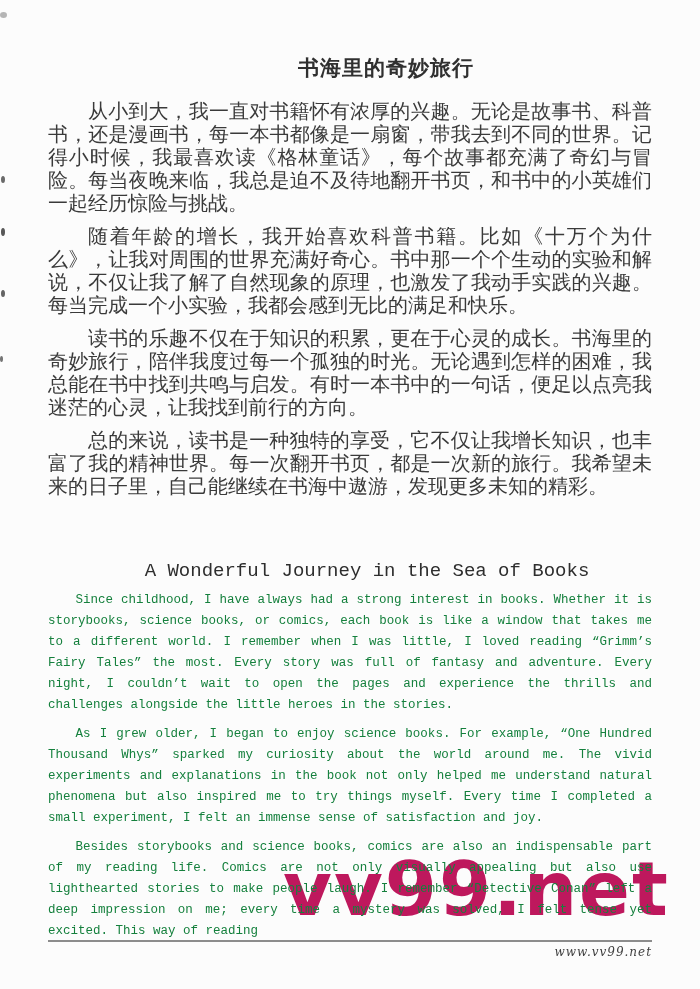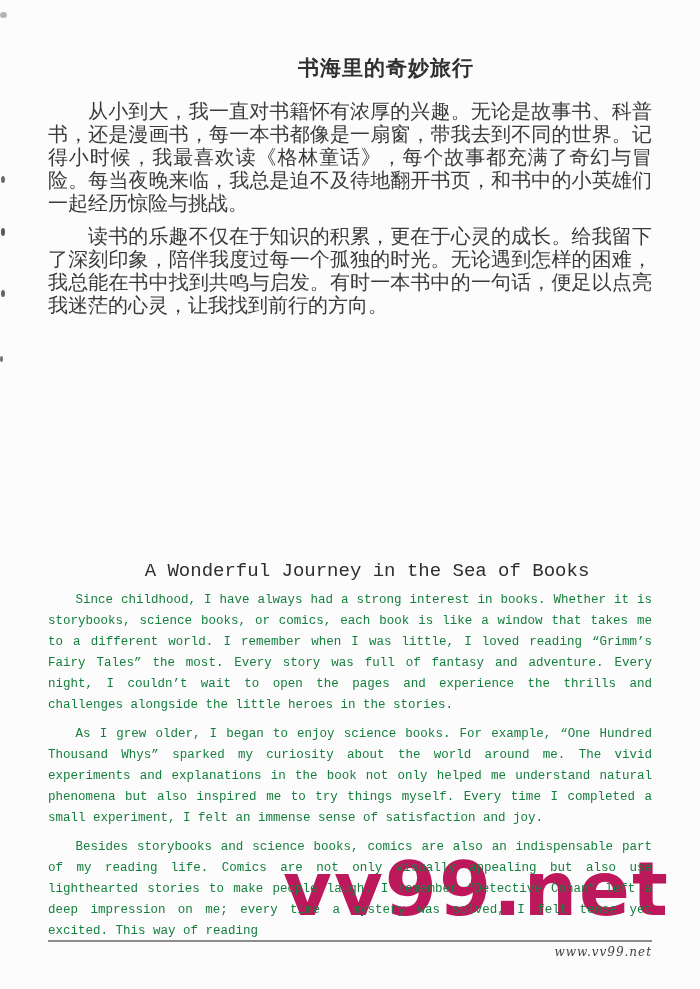--- a/index.html
+++ b/index.html
@@ -128,21 +128,23 @@
 <body>
 
 <div class="page">
 
   <div class="watermark">vv99.net</div>
 
   <h1 class="zh-title">书海里的奇妙旅行</h1>
 
   <div class="zh-body">
     <p>从小到大，我一直对书籍怀有浓厚的兴趣。无论是故事书、科普书，还是漫画书，每一本书都像是一扇窗，带我去到不同的世界。记得小时候，我最喜欢读《格林童话》，每个故事都充满了奇幻与冒险。每当夜晚来临，我总是迫不及待地翻开书页，和书中的小英雄们一起经历惊险与挑战。</p>
-    <p>读书的乐趣不仅在于知识的积累，更在于心灵的成长。给我留下了深刻印象，陪伴我度过每一个孤独的时光。无论遇到怎样的困难，我总能在书中找到共鸣与启发。有时一本书中的一句话，便足以点亮我迷茫的心灵，让我找到前行的方向。</p>
+    <p>随着年龄的增长，我开始喜欢科普书籍。比如《十万个为什么》，让我对周围的世界充满好奇心。书中那一个个生动的实验和解说，不仅让我了解了自然现象的原理，也激发了我动手实践的兴趣。每当完成一个小实验，我都会感到无比的满足和快乐。</p>
+    <p>读书的乐趣不仅在于知识的积累，更在于心灵的成长。书海里的奇妙旅行，陪伴我度过每一个孤独的时光。无论遇到怎样的困难，我总能在书中找到共鸣与启发。有时一本书中的一句话，便足以点亮我迷茫的心灵，让我找到前行的方向。</p>
+    <p>总的来说，读书是一种独特的享受，它不仅让我增长知识，也丰富了我的精神世界。每一次翻开书页，都是一次新的旅行。我希望未来的日子里，自己能继续在书海中遨游，发现更多未知的精彩。</p>
   </div>
 
   <h2 class="en-title">A Wonderful Journey in the Sea of Books</h2>
 
   <div class="en-body">
     <p>Since childhood, I have always had a strong interest in books. Whether it is storybooks, science books, or comics, each book is like a window that takes me to a different world. I remember when I was little, I loved reading “Grimm’s Fairy Tales” the most. Every story was full of fantasy and adventure. Every night, I couldn’t wait to open the pages and experience the thrills and challenges alongside the little heroes in the stories.</p>
     <p>As I grew older, I began to enjoy science books. For example, “One Hundred Thousand Whys” sparked my curiosity about the world around me. The vivid experiments and explanations in the book not only helped me understand natural phenomena but also inspired me to try things myself. Every time I completed a small experiment, I felt an immense sense of satisfaction and joy.</p>
     <p>Besides storybooks and science books, comics are also an indispensable part of my reading life. Comics are not only visually appealing but also use lighthearted stories to make people laugh. I remember “Detective Conan” left a deep impression on me; every time a mystery was solved, I felt tense yet excited. This way of reading</p>
   </div>
 

